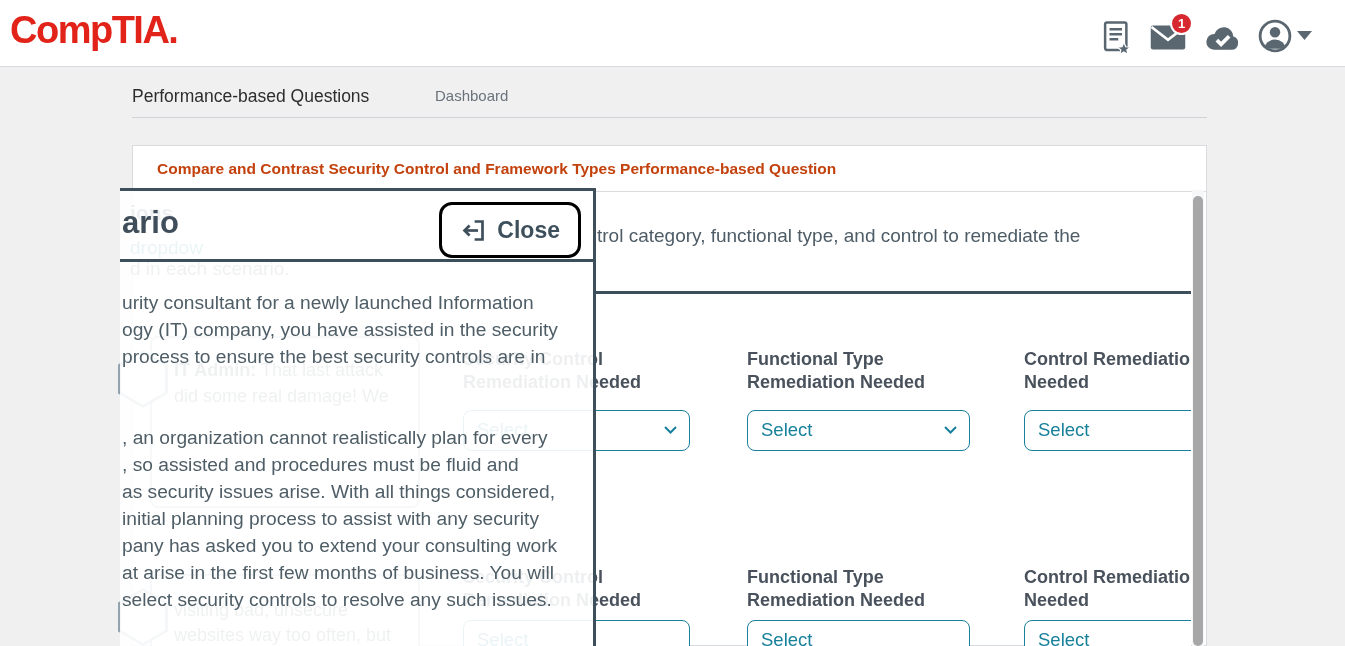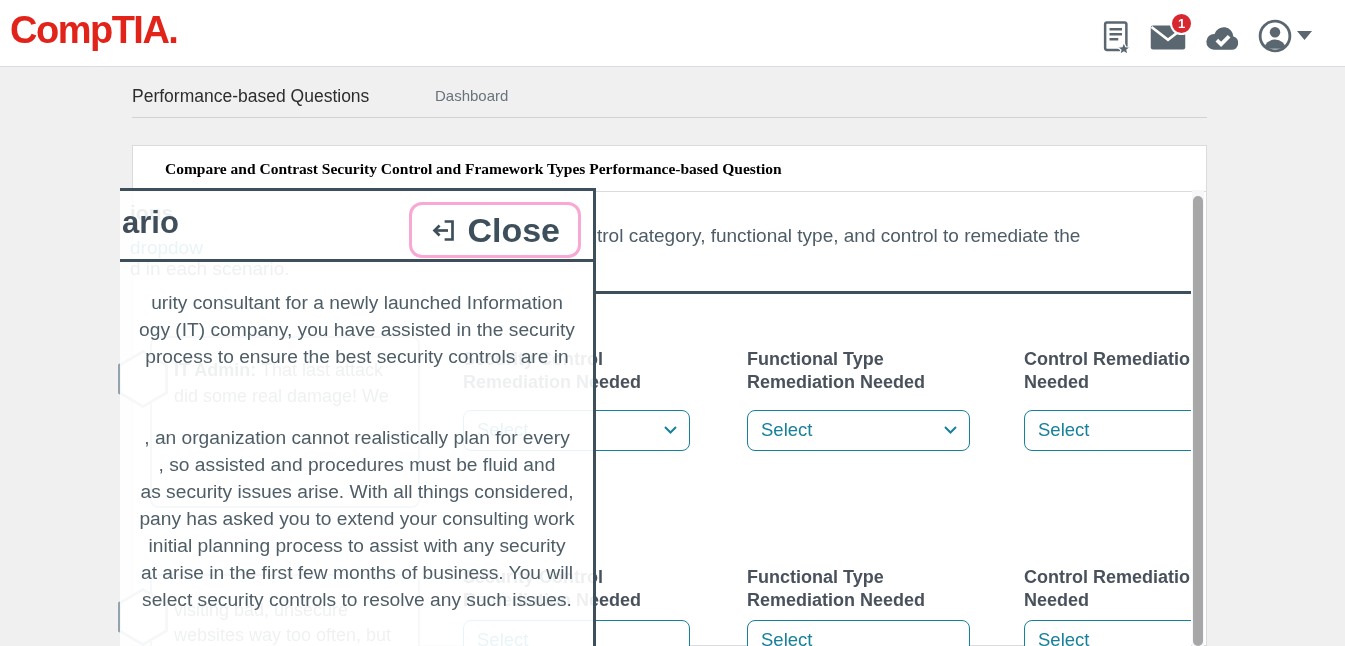--- a/index.html
+++ b/index.html
@@ -24,21 +24,21 @@
 
   
   .crumb-title { position:absolute; left:132px; top:86px; font-size:17.5px; font-weight:400; color:#2d2d2d; z-index:2; }
   .crumb-link  { position:absolute; left:435px; top:87px; font-size:15px; color:#6a737c; z-index:2; }
   .crumb-line  { position:absolute; left:132px; top:117px; width:1075px; height:1px; background:#cfd2d6; z-index:2; }
 
   
   .panel { position:absolute; left:132px; top:145px; width:1075px; height:501px; background:#ffffff;
            border:1px solid #d9dbdf; z-index:1; }
   .panel-header { position:relative; height:46px; border-bottom:1px solid #d9dbdf; }
-  .panel-title { position:absolute; left:32px; top:14px; font-size:15.5px; font-weight:700; color:#000000;font-family:Liberation Serif, serif; }
+  .panel-title { position:absolute; left:24px; top:14px; font-size:15.5px; font-weight:700; color:#c2410c; }
 
   
   .under { position:absolute; left:0; top:0; width:1345px; height:646px; z-index:2;padding-left:14px; }
   .instr-frag { position:absolute; left:597px; top:225px; font-size:19px; color:#4d5c66; }
   .hr-dark { position:absolute; left:596px; top:291px; width:595px; height:3px; background:#3e4f5c; }
 
   .ghost-head { position:absolute; left:130px; top:201px; font-size:21px; font-weight:700; color:#3e4f5c; }
   .ghost-drop { position:absolute; left:130px; top:237px; font-size:19px; color:#17809b; }
   .ghost-scen { position:absolute; left:130px; top:258px; font-size:19px; color:#4d5c66; }
 
@@ -70,26 +70,26 @@
   .sel-c3-wrap.sel-r1 { top:410px; } .sel-c3-wrap.sel-r2 { top:620px; }
   .sel-c3 { position:absolute; left:0; top:0; width:223px; }
 
   
   .sb-track { position:absolute; left:1192px; top:190px; width:12px; height:456px; background:#f6f7f8; z-index:6; }
   .sb-thumb { position:absolute; left:1193px; top:196px; width:10px; height:450px; background:#a7a7a7; border-radius:5px; z-index:7; }
 
   
   .modal { position:absolute; left:120px; top:188px; width:476px; height:458px;
            background:rgba(255,255,255,0.91); border-top:3px solid #3e4f5c; border-right:3px solid #3e4f5c;
-           z-index:10;text-align:center; }
+           z-index:10; }
   .modal-title { position:absolute; left:2px; top:14px; font-size:31px; font-weight:700; color:#3f4e5a; }
   .close-btn { position:absolute; top:11px; right:12px; height:56px; padding:0 18px;
                display:flex; align-items:center; gap:10px; background:#fff;
-               border:3px solid #f9a8d4; border-radius:13px; cursor:pointer;
-               font-size:34px; font-weight:600; color:#3e4f5c; }
+               border:3px solid #000000; border-radius:13px; cursor:pointer;
+               font-size:23px; font-weight:600; color:#3e4f5c; }
   .modal-hr { position:absolute; left:0; top:68px; width:100%; height:3px; background:#3e4f5c; }
   .modal-body { position:absolute; left:2px; top:98px; width:470px; }
   .modal-body div { font-size:19.2px; line-height:27px; color:#4e5d66; white-space:nowrap; }
   .para-gap { margin-top:54px; }
 </style>
 </head>
 <body>
 
 <div class="page">
 
@@ -198,22 +198,22 @@
       <span>Close</span>
     </div>
     <div class="modal-hr"></div>
     <div class="modal-body">
       <div>urity consultant for a newly launched Information</div>
       <div>ogy (IT) company, you have assisted in the security</div>
       <div>process to ensure the best security controls are in</div>
       <div class="para-gap">, an organization cannot realistically plan for every</div>
       <div>, so assisted and procedures must be fluid and</div>
       <div>as security issues arise. With all things considered,</div>
+      <div>initial planning process to assist with any security</div>
       <div>pany has asked you to extend your consulting work</div>
-      <div>initial planning process to assist with any security</div>
       <div>at arise in the first few months of business. You will</div>
       <div>select security controls to resolve any such issues.</div>
     </div>
   </div>
 
   <div class="crumb-title">Performance-based Questions</div>
   <div class="crumb-link">Dashboard</div>
   <div class="crumb-line"></div>
 
   <div class="topbar">

